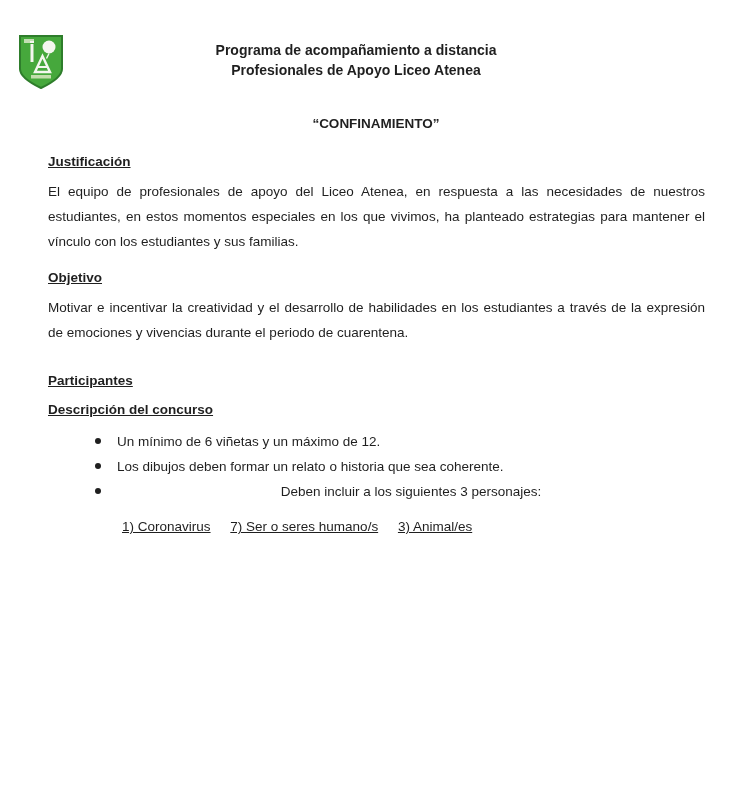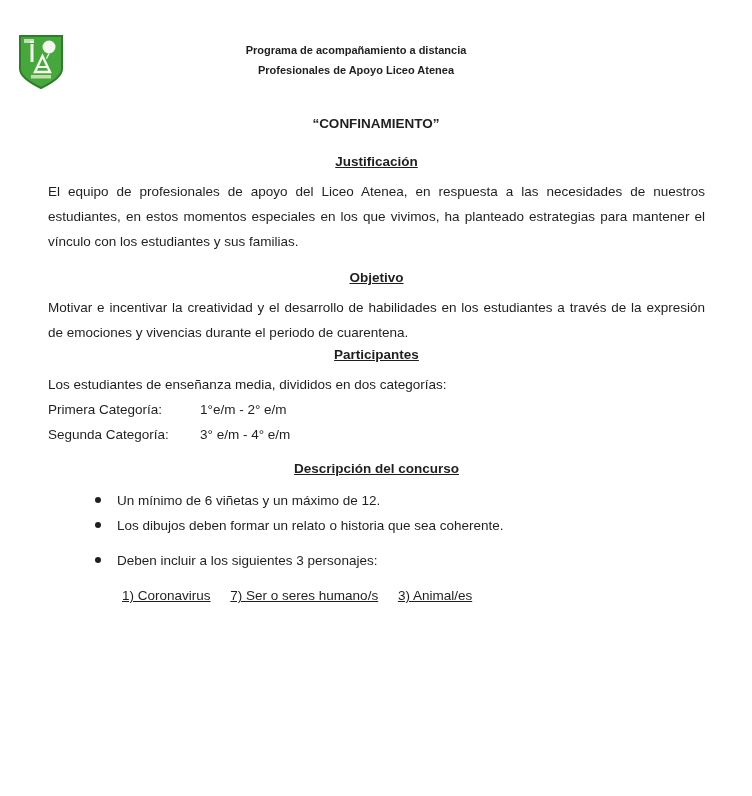--- a/index.html
+++ b/index.html
@@ -19,21 +19,21 @@
     position: absolute;
     left: 18px;
     top: 34px;
     width: 46px;
     height: 56px;
   }
   .header-text {
     padding-top: 40px;
     text-align: center;
     font-weight: bold;
-    font-size: 11px;
+    font-size: 14px;
     line-height: 20px;
     
     padding-right: 40px;
   }
   .title-block {
     text-align: center;
     margin-top: 36px;
   }
   .doc-title {
     font-size: 16px;
@@ -47,25 +47,24 @@
   }
   .content {
     margin: 0 47px 0 48px;
     font-size: 13.5px;
   }
   .section-heading {
     font-weight: bold;
     text-decoration: underline;
     font-size: 13.5px;
     margin: 0;
-    text-align: center;
   }
   .h-justificacion { margin-top: 23px; }
   .h-objetivo      { margin-top: 16px; }
-  .h-participantes { margin-top: 2px; }
+  .h-participantes { margin-top: 28px; }
   .h-descripcion   { margin-top: 14px; }
   p.body-par {
     text-align: justify;
     line-height: 25px;
     margin: 10px 0 0 0;
   }
   .italic { font-style: italic; }
   .participantes-block {
     margin-top: 10px;
     line-height: 25px;
@@ -76,21 +75,21 @@
     list-style: none;
     margin: 12px 0 0 0;
     padding: 0;
     line-height: 25px;
   }
   ul.conditions li {
     position: relative;
     padding-left: 69px;
   }
   ul.conditions li.gap-sm { margin-top: 8px; }
-  ul.conditions li.gap-md { margin-top: 10px; }
+  ul.conditions li.gap-md { margin-top: 0; text-align: center; }
   .bullet-dot {
     position: absolute;
     left: 47px;
     top: 9px;
     width: 6px;
     height: 6px;
     border-radius: 50%;
     background: #1f1f1f;
   }
   .characters-line {
@@ -127,31 +126,20 @@
 
 <div class="content">
 
   <h2 class="section-heading h-justificacion">Justificación</h2>
   <p class="body-par">El equipo de profesionales de apoyo del Liceo Atenea, en respuesta a las necesidades de nuestros estudiantes, en estos momentos especiales en los que vivimos, ha planteado estrategias para mantener el vínculo con los estudiantes y sus familias.</p>
 
   <h2 class="section-heading h-objetivo">Objetivo</h2>
   <p class="body-par">Motivar e incentivar la creatividad y el desarrollo de habilidades en los estudiantes a través de la expresión de emociones y vivencias durante el periodo de cuarentena.</p>
 
   <h2 class="section-heading h-participantes">Participantes</h2>
-  <div class="participantes-block">
-    <div>Los estudiantes de enseñanza media, divididos en dos categorías:</div>
-    <div class="category-row">
-      <span class="category-label">Primera Categoría:</span>
-      <span class="category-value">1°e/m - 2° e/m</span>
-    </div>
-    <div class="category-row">
-      <span class="category-label">Segunda Categoría:</span>
-      <span class="category-value">3° e/m - 4° e/m</span>
-    </div>
-  </div>
 
   <h2 class="section-heading h-descripcion">Descripción del concurso</h2>
 
   <ul class="conditions">
     <li>
       <span class="bullet-dot"></span>
       <span>Un mínimo de 6 viñetas y un máximo de 12.</span>
     </li>
     <li>
       <span class="bullet-dot"></span>

